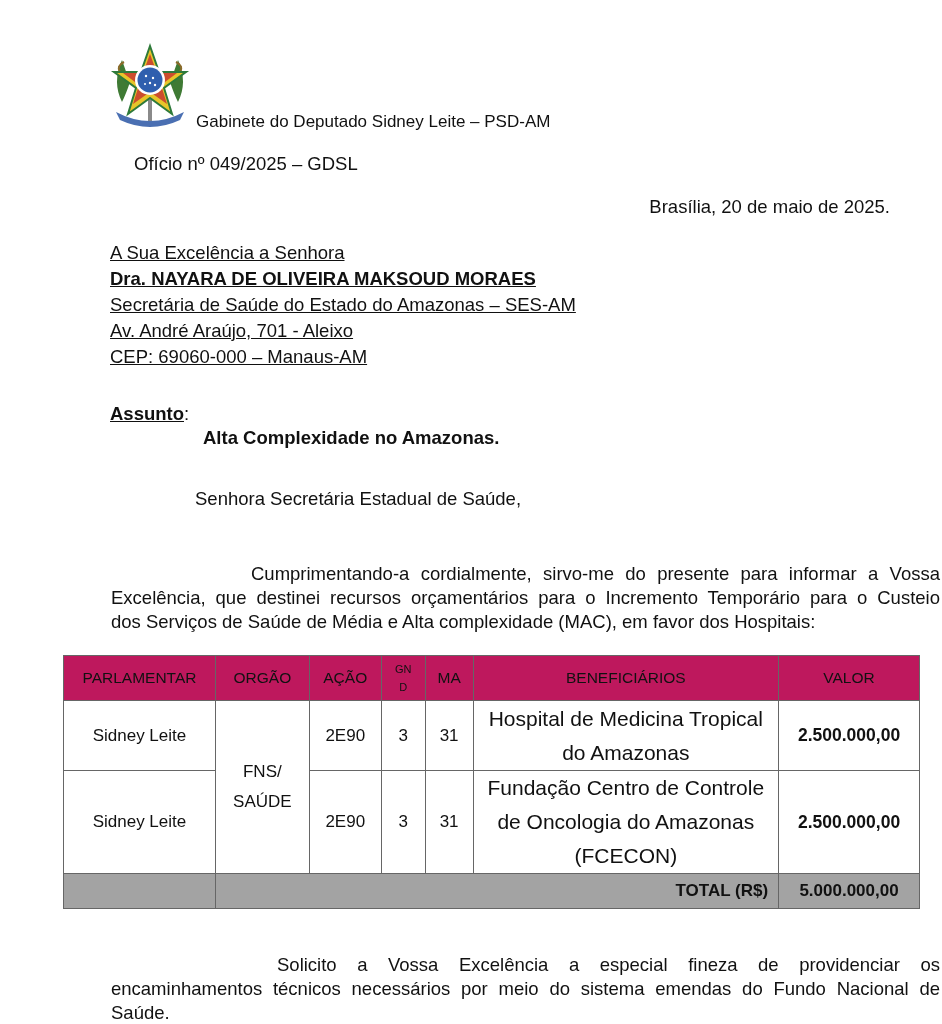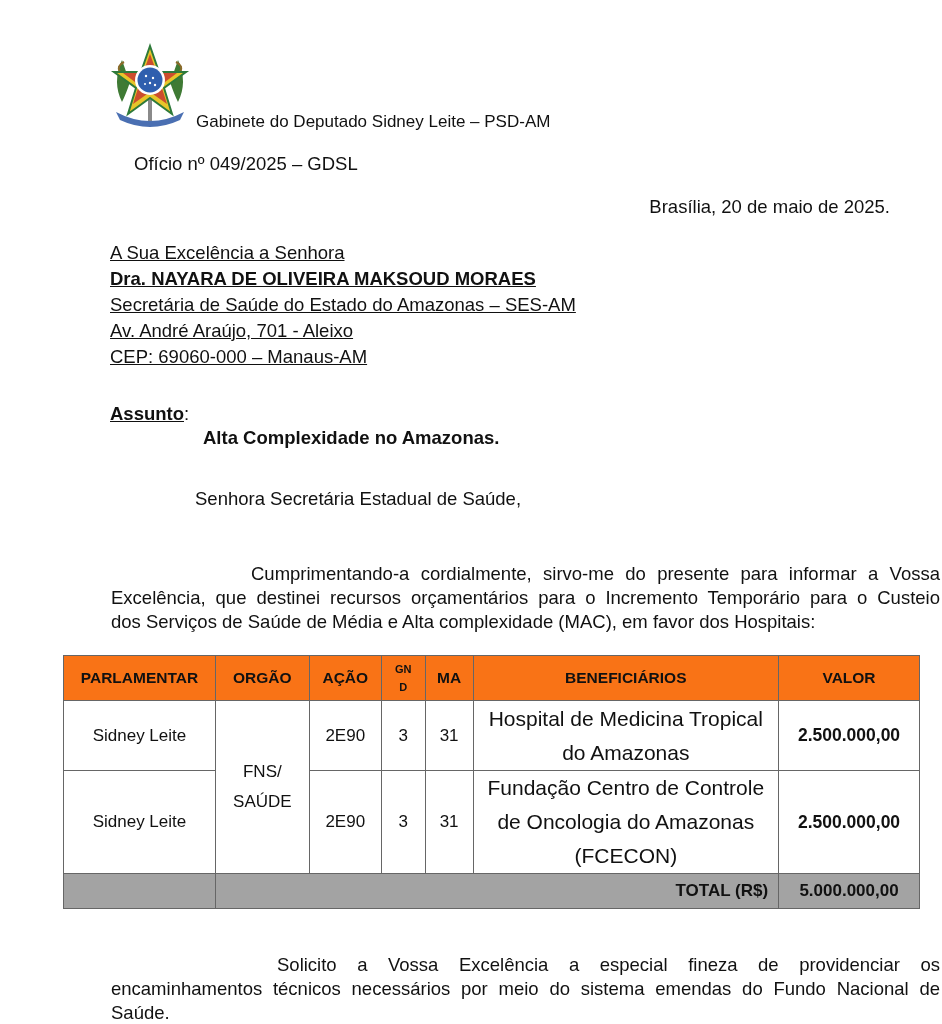--- a/index.html
+++ b/index.html
@@ -28,21 +28,21 @@
   .para .last { text-align: right; text-align-last: left; display: block; }
   .p1 { top: 562px; }
   .p2 { top: 953px; }
   table.grid {
     position: absolute; left: 63px; top: 655px; width: 857px;
     border-collapse: collapse; font-size: 17px;
   }
   table.grid td, table.grid th {
     border: 1.5px solid #666666; padding: 0; text-align: center; vertical-align: middle;
   }
-  table.grid th { background: #f97316; font-weight: bold; font-size: 15.5px; height: 44px; }
+  table.grid th { background: #be185d; font-weight: normal; font-size: 15.5px; height: 44px; }
   table.grid th.small { font-size: 11px; line-height: 18px; }
   table.grid td.ben { font-weight: normal; line-height: 34px; font-size: 21px; text-align: center; }
   table.grid td.val { font-weight: bold; font-size: 17.5px; }
   table.grid tr.total td { background: #a3a3a3; font-weight: bold; height: 34px; }
   table.grid tr.total td.tlabel { text-align: right; padding-right: 10px; }
 </style>
 </head>
 <body>
 
 <div class="abs emblem">

